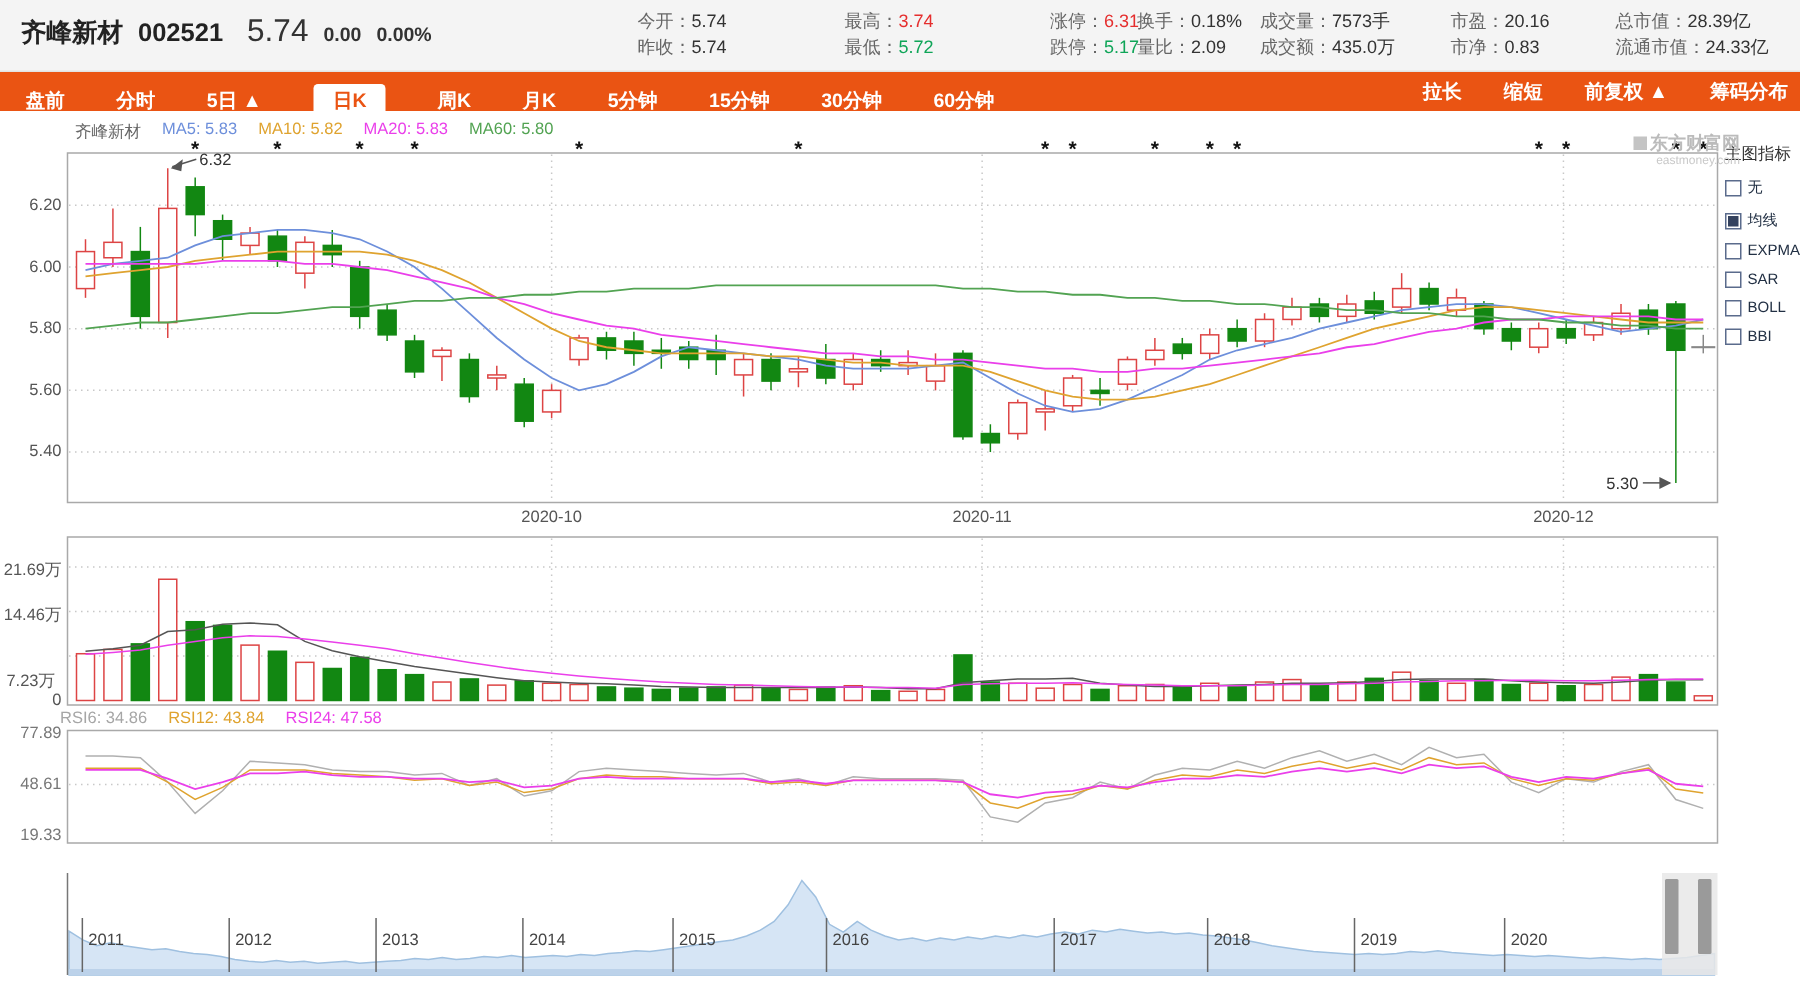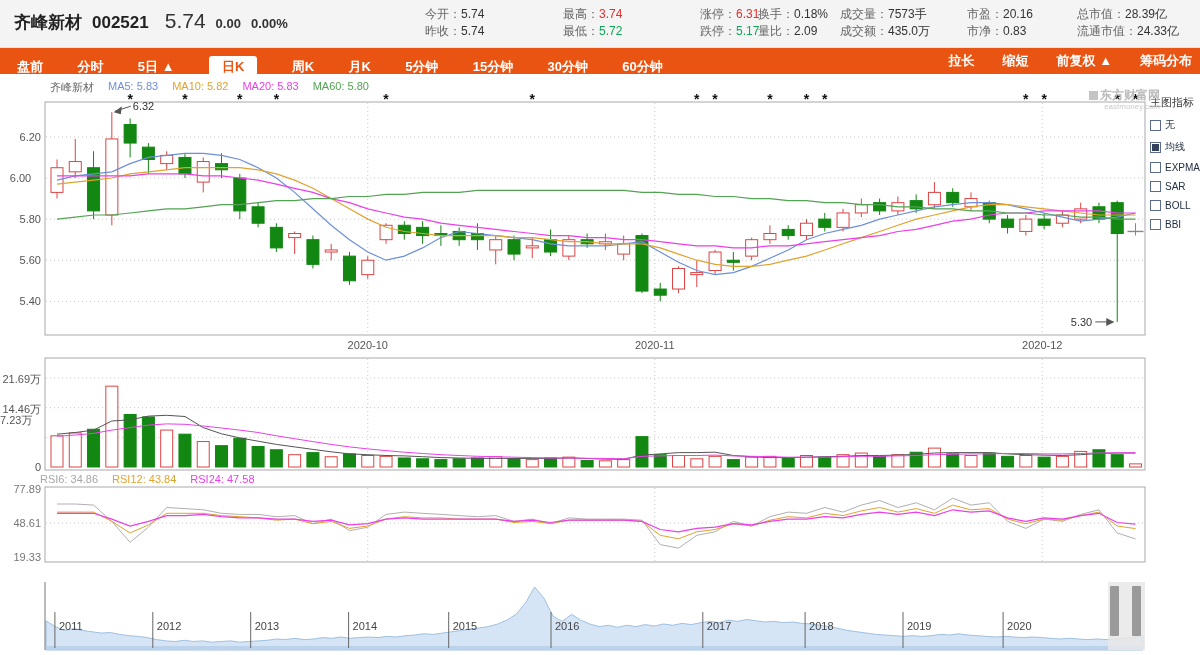--- a/index.html
+++ b/index.html
@@ -415,27 +415,27 @@
       <span style="color: rgb(82, 163, 82);">MA60: 5.80</span>
     </div>
   <div class="lblrow" id="rsiRow" style="left:40px;top:473px;text-align:center;">
       <span style="color: rgb(166, 166, 166);">RSI6: 34.86</span>
       <span style="color: rgb(223, 163, 47);">RSI12: 43.84</span>
       <span style="color: rgb(234, 63, 234);">RSI24: 47.58</span>
     </div>
 
   <div id="labels">
       <div class="axis-lbl" style="left: 0px; top: 130.88px; width: 41px; text-align: right; color: rgb(85, 85, 85);">6.20</div>
-      <div class="axis-lbl" style="left: 0px; top: 172px; width: 41px; text-align: center; color: rgb(85, 85, 85);">6.00</div>
+      <div class="axis-lbl" style="left: 0px; top: 172px; width: 41px; text-align: right; color: rgb(85, 85, 85);">6.00</div>
       <div class="axis-lbl" style="left: 0px; top: 213.12px; width: 41px; text-align: right; color: rgb(85, 85, 85);">5.80</div>
       <div class="axis-lbl" style="left: 0px; top: 254.24px; width: 41px; text-align: right; color: rgb(85, 85, 85);">5.60</div>
       <div class="axis-lbl" style="left: 0px; top: 295.36px; width: 41px; text-align: right; color: rgb(85, 85, 85);">5.40</div>
       <div class="axis-lbl" style="left: 0px; top: 372.006px; width: 41px; text-align: right; color: rgb(85, 85, 85);">21.69万</div>
       <div class="axis-lbl" style="left: 0px; top: 401.671px; width: 41px; text-align: right; color: rgb(85, 85, 85);">14.46万</div>
-      <div class="axis-lbl" style="left: 0px; top: 413px; width: 41px; text-align: left; color: rgb(85, 85, 85);">7.23万</div>
+      <div class="axis-lbl" style="left: 0px; top: 446px; width: 41px; text-align: center; color: rgb(85, 85, 85);">7.23万</div>
       <div class="axis-lbl" style="left: 0px; top: 461px; width: 41px; text-align: right; color: rgb(85, 85, 85);">0</div>
       <div class="axis-lbl" style="left: 0px; top: 483px; width: 41px; text-align: right; color: rgb(119, 119, 119);">77.89</div>
       <div class="axis-lbl" style="left: 0px; top: 517px; width: 41px; text-align: right; color: rgb(119, 119, 119);">48.61</div>
       <div class="axis-lbl" style="left: 0px; top: 551px; width: 41px; text-align: right; color: rgb(119, 119, 119);">19.33</div>
       <div class="axis-lbl" style="left: 332.76px; top: 339px; width: 70px; text-align: center; color: rgb(85, 85, 85);">2020-10</div>
       <div class="axis-lbl" style="left: 619.756px; top: 339px; width: 70px; text-align: center; color: rgb(85, 85, 85);">2020-11</div>
       <div class="axis-lbl" style="left: 1007.29px; top: 339px; width: 70px; text-align: center; color: rgb(85, 85, 85);">2020-12</div>
     </div>
 
   <div class="side-panel">

